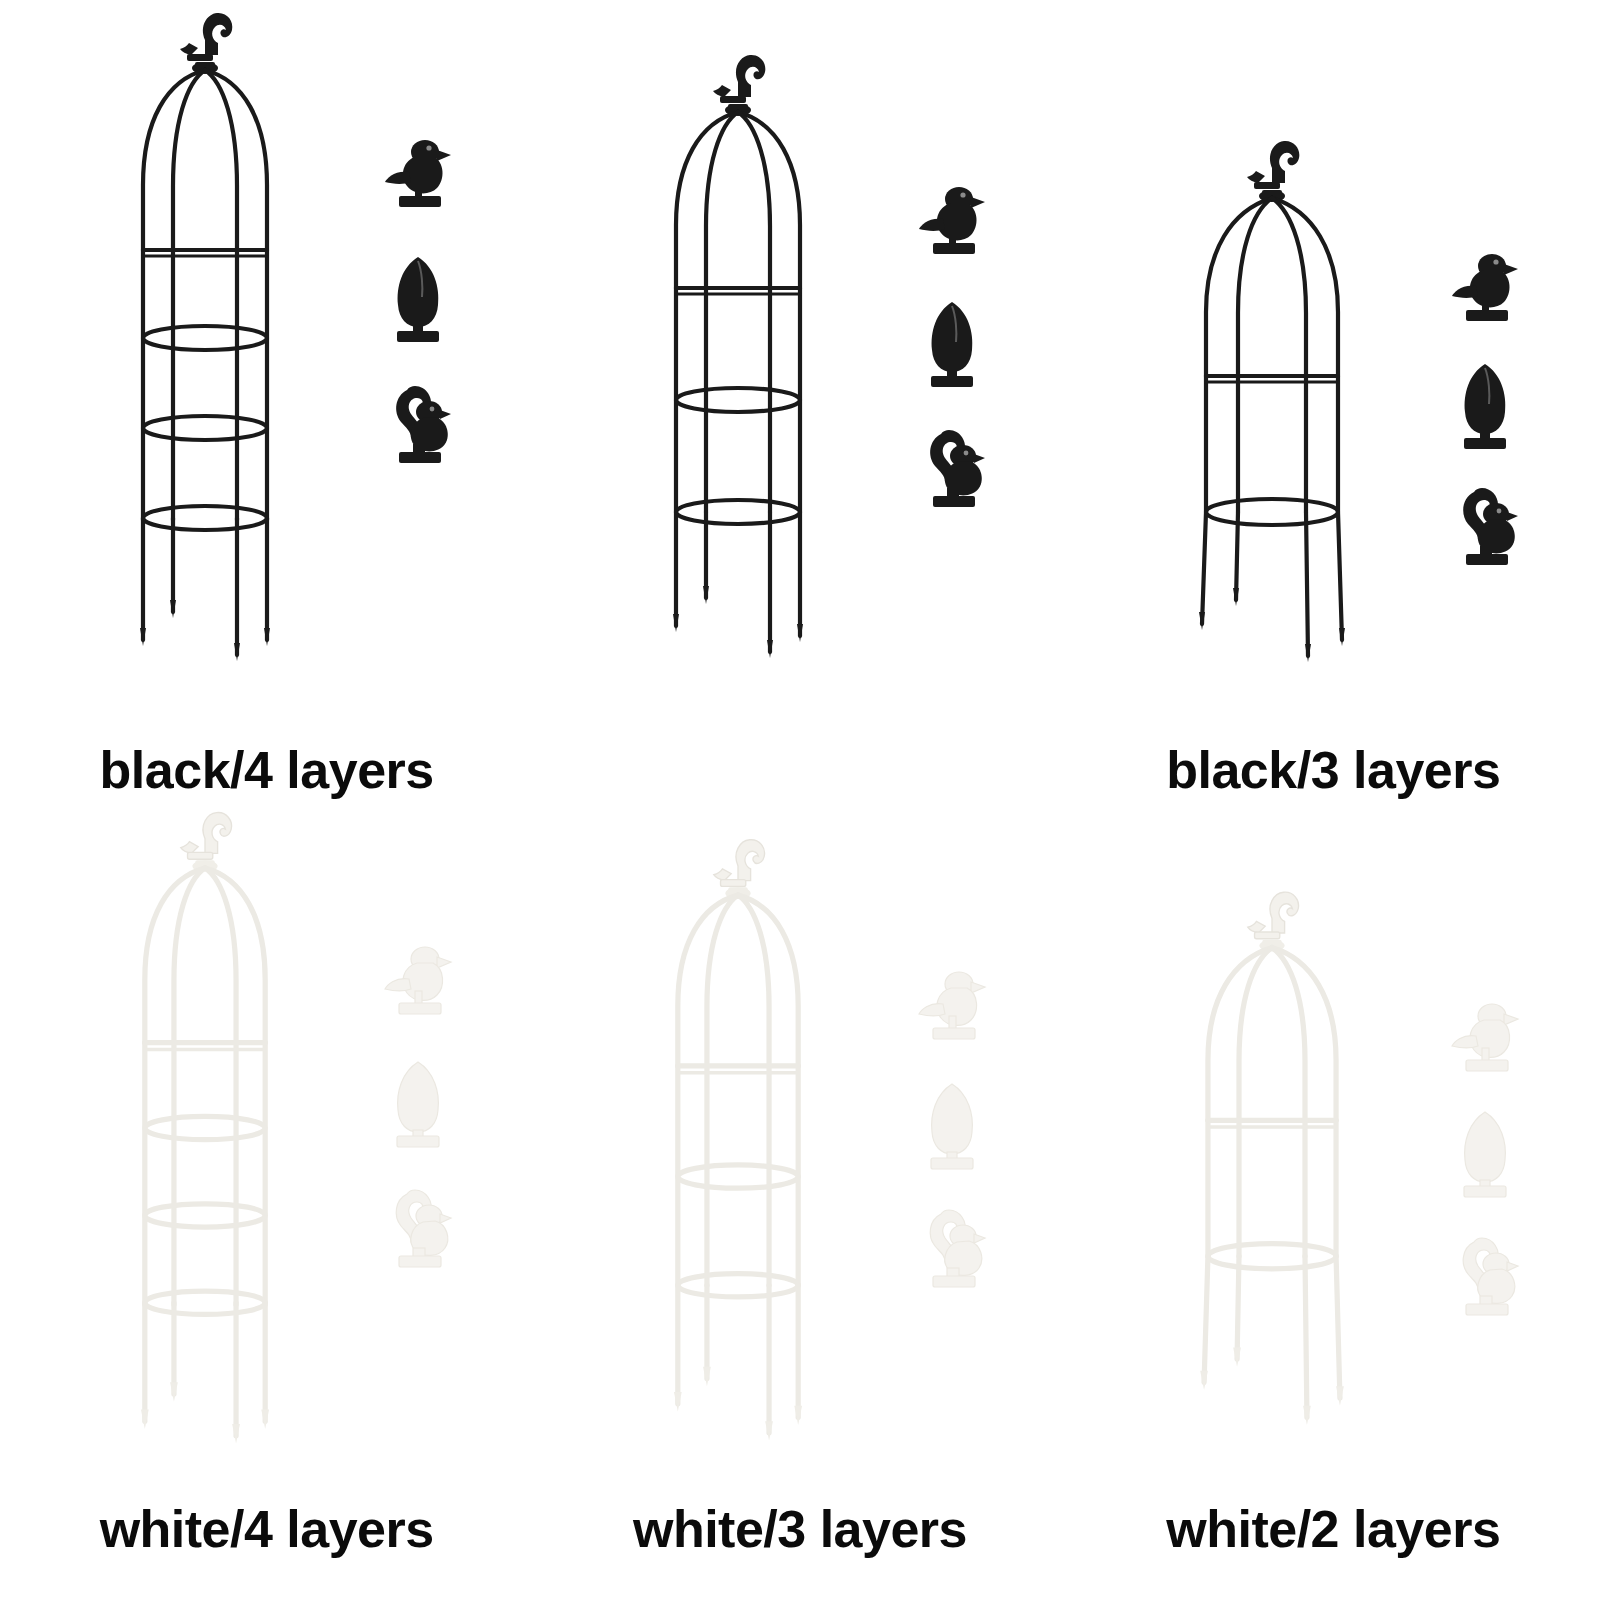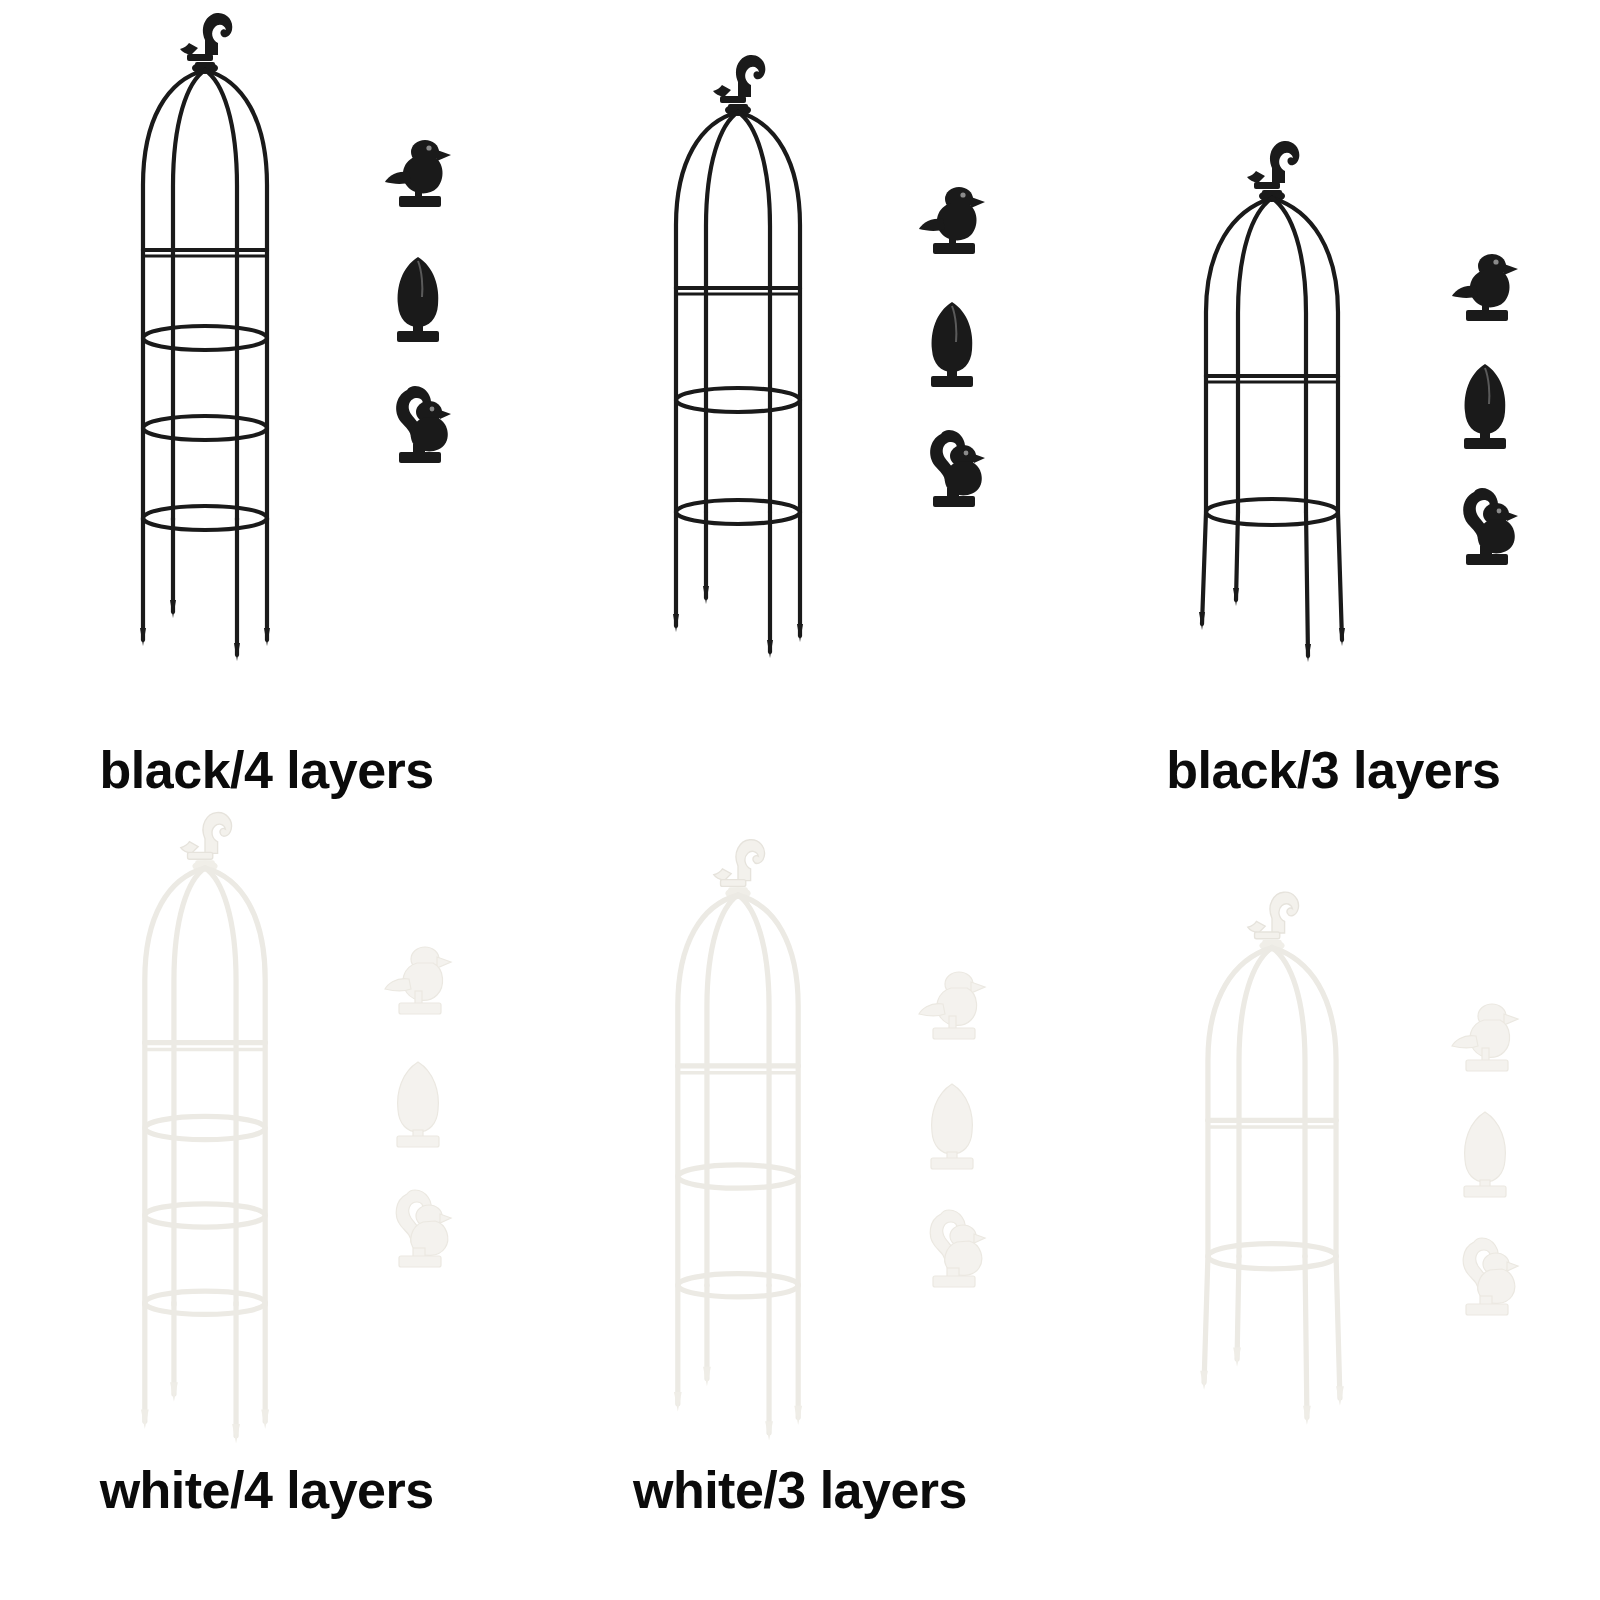--- a/index.html
+++ b/index.html
@@ -72,21 +72,21 @@
     text-align: center;
     font-weight: bold;
     font-size: 52px;
     letter-spacing: -0.5px;
     color: #0b0b0b;
     font-family: "Liberation Sans", sans-serif;
     white-space: nowrap;
   }
   .row-a .caption { top: 700px; margin-top: 40px; }
   .row-b .caption { top: 1460px; }
-  .row-b .caption { top: 660px; }
+  .row-b .caption { top: 699px; }
 
   svg.trellis { display: block; }
 </style>
 </head>
 <body>
 
 <div class="sheet">
   <div class="grid">
 
     <div class="cell row-a">
@@ -612,16 +612,17 @@
               <ellipse cx="66" cy="44" rx="13" ry="11"></ellipse>
                   <path d="M77 42 l11 4 l-11 5 z"></path>
               <path d="M60 50 c-12 4 -16 20 -8 28 c8 8 24 7 30 -2 c6 -9 2 -24 -10 -27 z"></path>
               <rect x="50" y="76" width="12" height="10"></rect>
                   <rect x="36" y="84" width="42" height="11" rx="2"></rect>
             </g>
               </svg>
           </div>
         </div>
       </div>
+      <div class="caption">white/2 layers</div>
     </div>
 
   </div>
 </div>
 
 </body></html>

